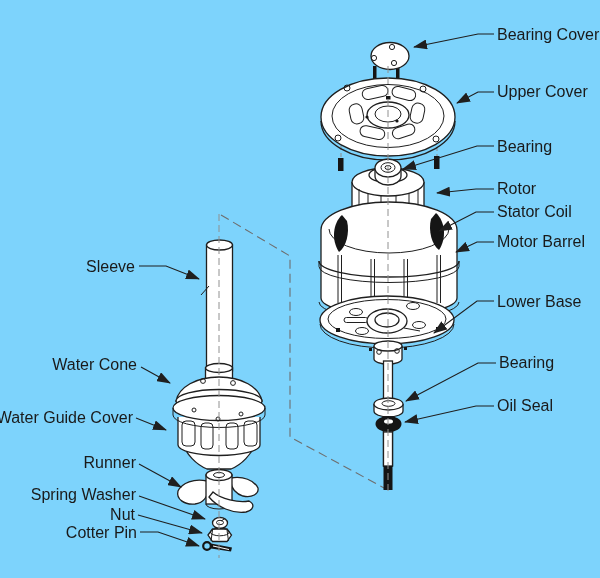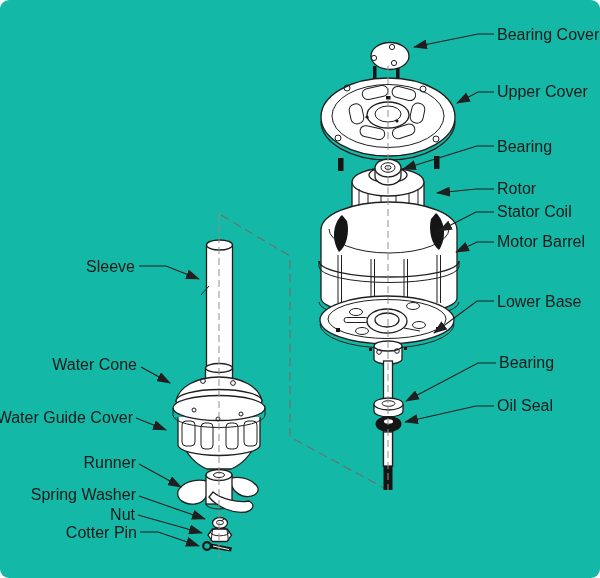--- a/index.html
+++ b/index.html
@@ -1,22 +1,21 @@
 <!DOCTYPE html>
 <html><head>
 <meta charset="utf-8">
 <style>
   html,body{margin:0;padding:0;background:#fff;}
   .stage{
     position:relative;
     width:600px;height:578px;
-    background:#14b8a6;
+    background:#7dd3fc;
     overflow:hidden;
     font-family:"Liberation Sans", sans-serif;
-    border-radius:9px;
   }
   svg text{
     font-family:"Liberation Sans", sans-serif;
     font-size:16px;
     fill:#1a1a1a;
   }
   .part{fill:#ffffff;stroke:#1f1f1f;stroke-width:1.3;}
   .ln  {fill:none;stroke:#1f1f1f;stroke-width:1.3;}
   .thin{fill:none;stroke:#1f1f1f;stroke-width:1;}
   .dark{fill:#151515;stroke:none;}

